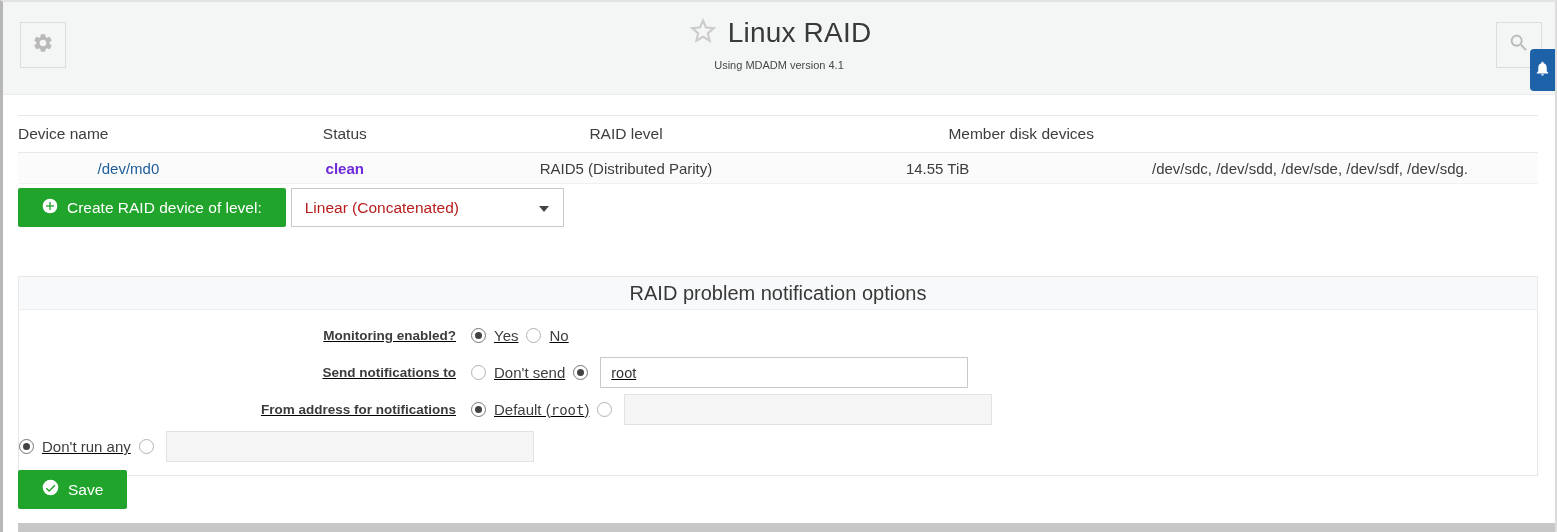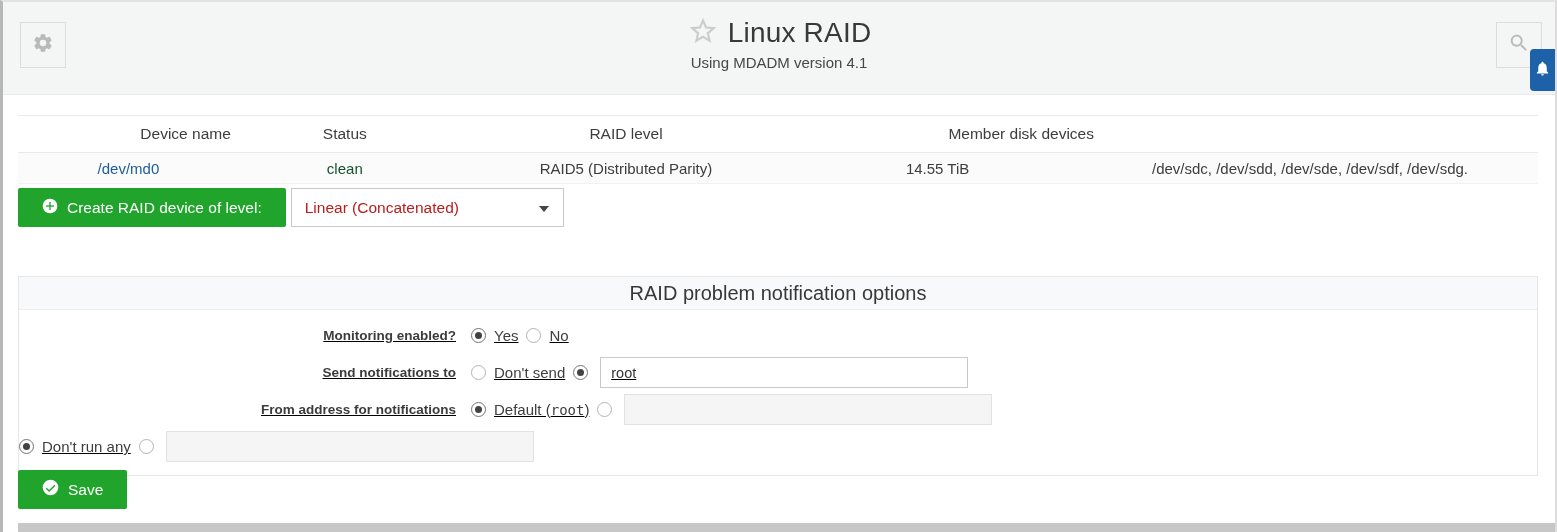--- a/index.html
+++ b/index.html
@@ -29,21 +29,21 @@
     display: flex; align-items: center; justify-content: center;
     cursor: pointer;
   }
   .icon-btn svg { width: 22px; height: 22px; fill: #b9b9b9; }
   .gear-btn { left: 17px; }
   .search-btn { right: 13px; }
   .title-wrap { position: absolute; left: 0; right: 0; top: 13px; text-align: center; }
   .title-line { display: inline-flex; align-items: center; gap: 9px; }
   .title-line svg { width: 32px; height: 32px; fill: #cccccc; }
   .page-title { font-size: 28px; color: #393939; letter-spacing: .2px; }
-  .page-subtitle { font-size: 15px; color: #474747; margin-top: 3px; }
+  .page-subtitle { font-size: 11px; color: #474747; margin-top: 8px; }
   .bell-tab {
     position: absolute; right: 0; top: 47px;
     width: 25px; height: 42px;
     background: #1d62a8;
     border-radius: 4px 0 0 4px;
     display: flex; align-items: center; justify-content: center;
     cursor: pointer; z-index: 5;
   }
   .bell-tab svg { width: 17px; height: 17px; fill: #ffffff; }
   
@@ -51,28 +51,28 @@
   .thead {
     display: flex; align-items: center; height: 38px;
     border-top: 1px solid #e9e9e9; border-bottom: 1px solid #e9e9e9;
     font-size: 15.5px; color: #3d3d3d;
   }
   .trow {
     display: flex; align-items: center; height: 31px;
     background: #fbfbfb; border-bottom: 1px solid #f1f1f1;
     font-size: 15px; color: #3d3d3d;
   }
-  .c1 { width: 14%; text-align: right; }
+  .c1 { width: 14%; text-align: left; }
   .c2 { width: 15%; text-align: center; }
   .c3 { width: 22%; text-align: center; }
   .c4 { width: 19%; text-align: center; }
   .c5 { width: 30%; text-align: center; }
   .trow .c1 { text-align: center; padding-left: 8px; }
   .device-link { color: #1d5d9b; text-decoration: none; cursor: pointer; }
-  .status-clean { color: #14532d; }
+  .status-clean { color: #6d28d9; font-weight: bold; }
   
   .create-row { position: absolute; top: 186px; left: 15px; display: flex; gap: 5px; }
   .btn-green {
     background: #21a42b; color: #fff;
     border: none; border-radius: 2px;
     height: 39px; padding: 0 24px;
     font-size: 15.5px; font-family: inherit;
     display: inline-flex; align-items: center; gap: 9px;
     cursor: pointer;
   }

